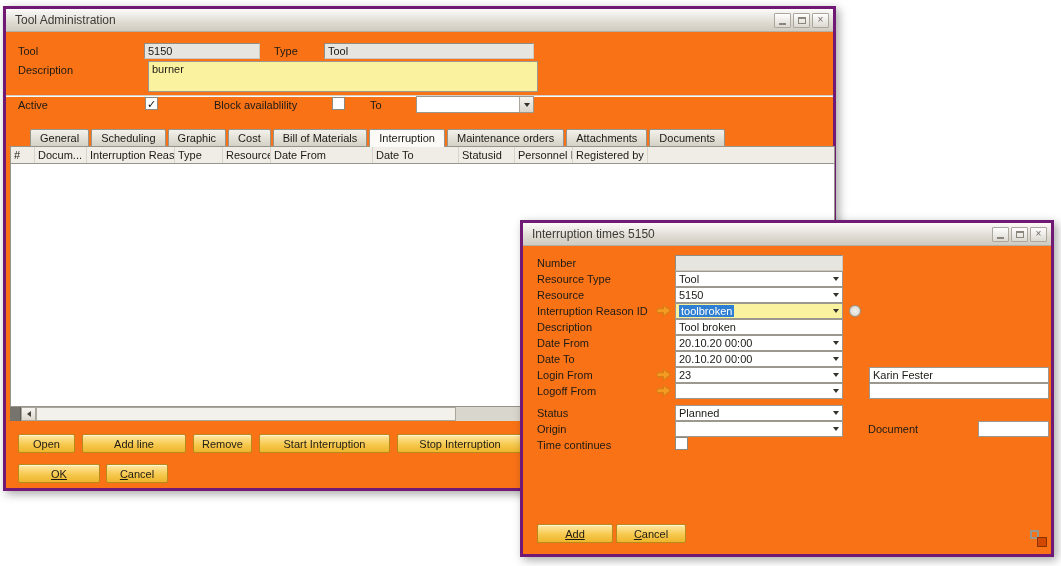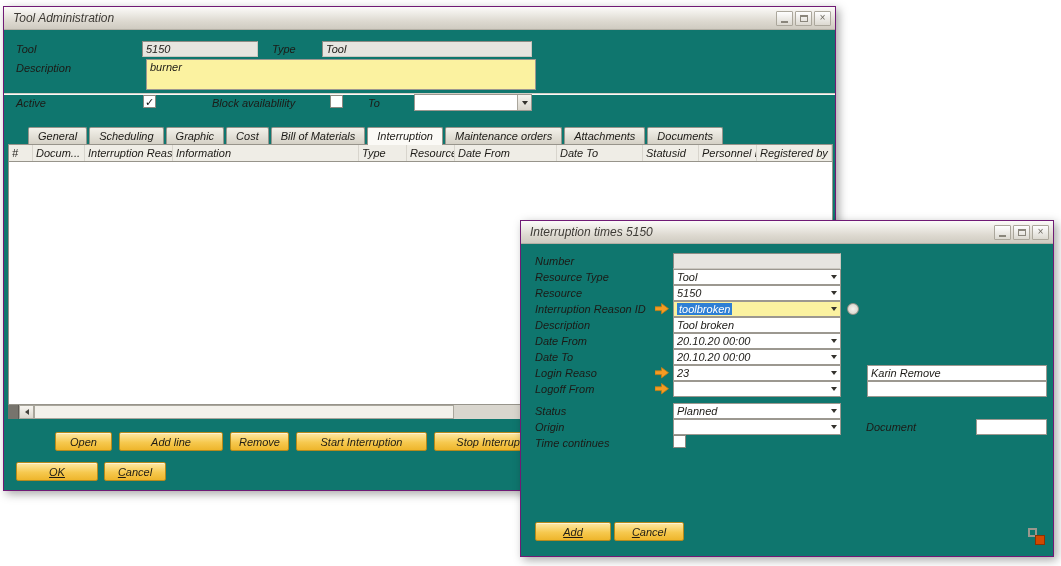--- a/index.html
+++ b/index.html
@@ -6,22 +6,22 @@
   html,body { margin:0; padding:0; }
   body {
     width:1061px; height:566px; background:#ffffff;
     font-family:"Liberation Sans","DejaVu Sans",sans-serif;
     font-size:11px; color:#1c1a16; position:relative; overflow:hidden;
   }
   .screen { position:relative; width:1061px; height:566px; }
 
   
   .window {
-    position:absolute; background:#0f766e;
-    border:1px solid #701a75; box-shadow:3px 3px 9px rgba(0,0,0,0.35);font-style:italic;
+    position:absolute; background:#f97316;
+    border:3px solid #701a75; box-shadow:3px 3px 9px rgba(0,0,0,0.35);
   }
   .main-window  { left:3px;  top:6px;   width:833px; height:485px; }
   .dialog-window{ left:520px; top:220px; width:534px; height:337px; z-index:10; }
 
   .titlebar {
     position:absolute; left:0; top:0; right:0; height:23px;
     background:linear-gradient(#FCFBF9,#DDD9D0 65%,#CFCBC1);
     border-bottom:1px solid #B3AFA5;
     display:flex; align-items:center; padding:0 4px 0 9px;
   }
@@ -112,21 +112,21 @@
   .c0{width:24px;} .c1{width:52px;} .c2{width:88px;} .c3{width:186px;}
   .c4{width:48px;} .c5{width:48px;} .c6{width:102px;} .c7{width:86px;}
   .c8{width:56px;} .c9{width:58px;} .c10{flex:1 1 auto; border-right:none;}
 
   .hscroll { position:absolute; left:4px; top:398px; width:825px; height:14px; background:#D9D6CE; display:flex; }
   .scroll-corner { width:11px; background:#77746D; border-right:1px solid #5E5B55; }
   .scroll-btn { width:15px; background:linear-gradient(#F7F5F0,#DCD8CF); border:1px solid #A9A69C; display:flex; align-items:center; justify-content:center; }
   .scroll-thumb { width:420px; background:#F3F1EB; border:1px solid #A9A69C; }
   .scroll-track { flex:1; }
 
-  .actions { position:absolute; left:12px; top:425px; display:flex; gap:7px;margin-left:39px; }
+  .actions { position:absolute; left:12px; top:425px; display:flex; gap:7px; }
   .w-open{width:57px;} .w-addline{width:104px;} .w-remove{width:59px;}
   .w-start{width:131px;} .w-stop{width:126px;}
   .okrow { position:absolute; left:12px; top:455px; display:flex; gap:6px; }
   .w-ok{width:82px;} .w-cancel{width:62px;}
 
   
   .dlabel { position:absolute; left:14px; white-space:nowrap; }
   .dctl { left:152px; width:168px; }
   .t-number{top:32px;} .t-rtype{top:48px;} .t-resource{top:64px;} .t-reason{top:80px;}
   .t-desc{top:96px;} .t-dfrom{top:112px;} .t-dto{top:128px;} .t-lfrom{top:144px;}
@@ -209,21 +209,20 @@
       <span class="tab">Maintenance orders</span>
       <span class="tab">Attachments</span>
       <span class="tab">Documents</span>
     </div>
 
     <div class="grid-area">
       <div class="grid-header">
         <span class="col c0">#</span>
         <span class="col c1">Docum...</span>
         <span class="col c2">Interruption Reaso</span>
-        <span class="col c3">Information</span>
         <span class="col c4">Type</span>
         <span class="col c5">Resource</span>
         <span class="col c6">Date From</span>
         <span class="col c7">Date To</span>
         <span class="col c8">Statusid</span>
         <span class="col c9">Personnel I</span>
         <span class="col c10">Registered by</span>
       </div>
       <div></div>
     </div>
@@ -326,33 +325,33 @@
     </div>
 
     <span class="dlabel lt-dto">Date To</span>
     <div class="dd flat dctl t-dto">
       <span>20.10.20 00:00</span>
       <span class="arrow-btn">
           <span class="tri-down"></span>
         </span>
     </div>
 
-    <span class="dlabel lt-lfrom">Login Reaso</span>
+    <span class="dlabel lt-lfrom">Login From</span>
     <span class="link-arrow la-lfrom">
       <svg width="14" height="12" viewBox="0 0 14 12">
           <path d="M0 3.8 h6.5 V0.5 l7 5.2 -7 5.2 V7.6 H0 z" fill="#F59B23" stroke="#C77E12" stroke-width="0.8"></path>
         </svg>
     </span>
     <div class="dd flat dctl t-lfrom">
       <span>23</span>
       <span class="arrow-btn">
           <span class="tri-down"></span>
         </span>
     </div>
-    <div class="field extra-field-1">Karin Remove</div>
+    <div class="field extra-field-1">Karin Fester</div>
 
     <span class="dlabel lt-lofrom">Logoff From</span>
     <span class="link-arrow la-lofrom">
       <svg width="14" height="12" viewBox="0 0 14 12">
           <path d="M0 3.8 h6.5 V0.5 l7 5.2 -7 5.2 V7.6 H0 z" fill="#F59B23" stroke="#C77E12" stroke-width="0.8"></path>
         </svg>
     </span>
     <div class="dd flat dctl t-lofrom">
       <span></span>
       <span class="arrow-btn">

